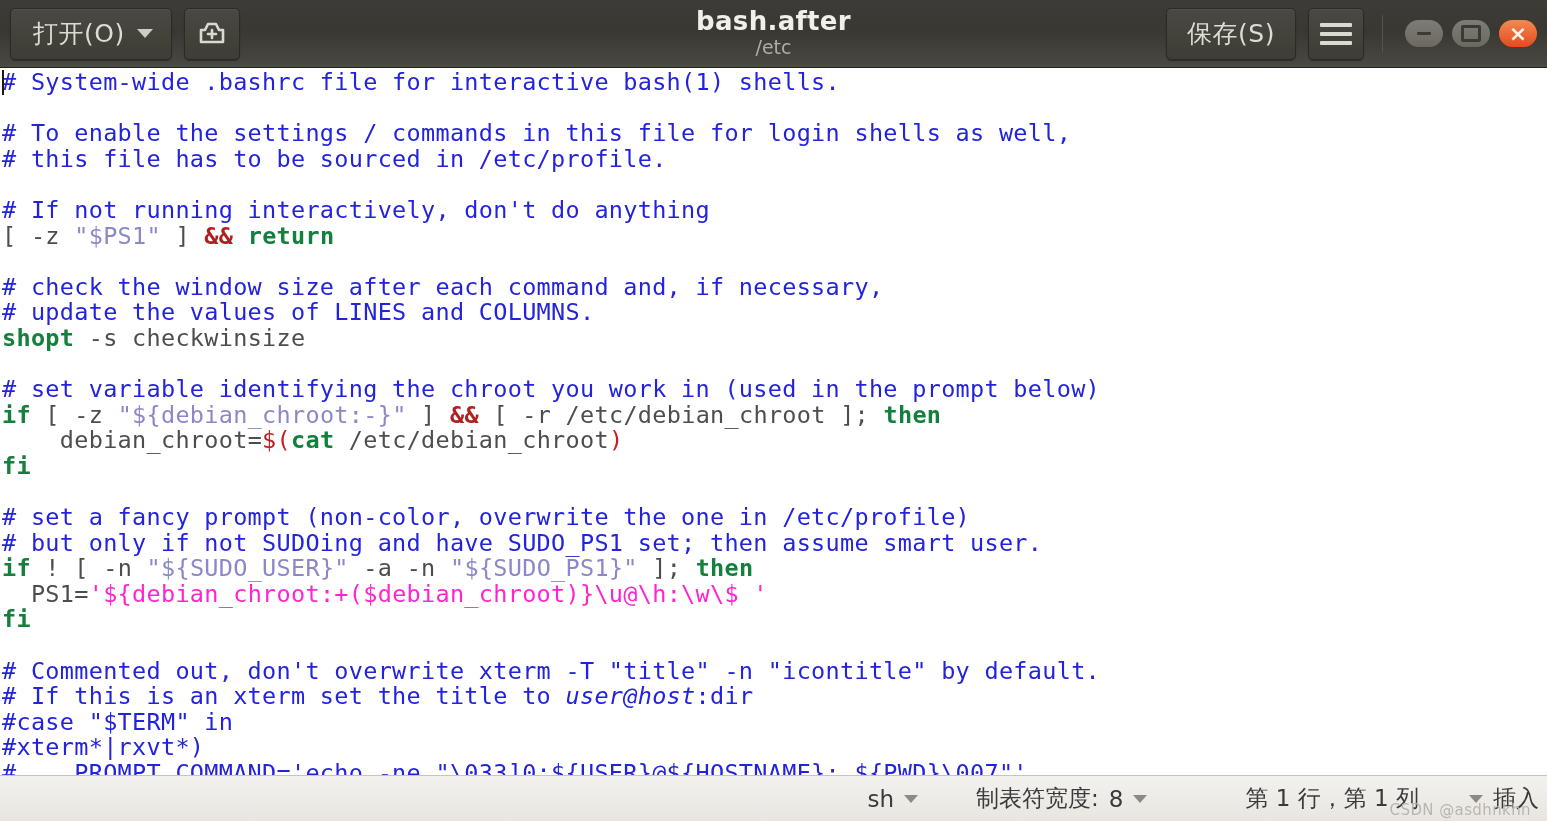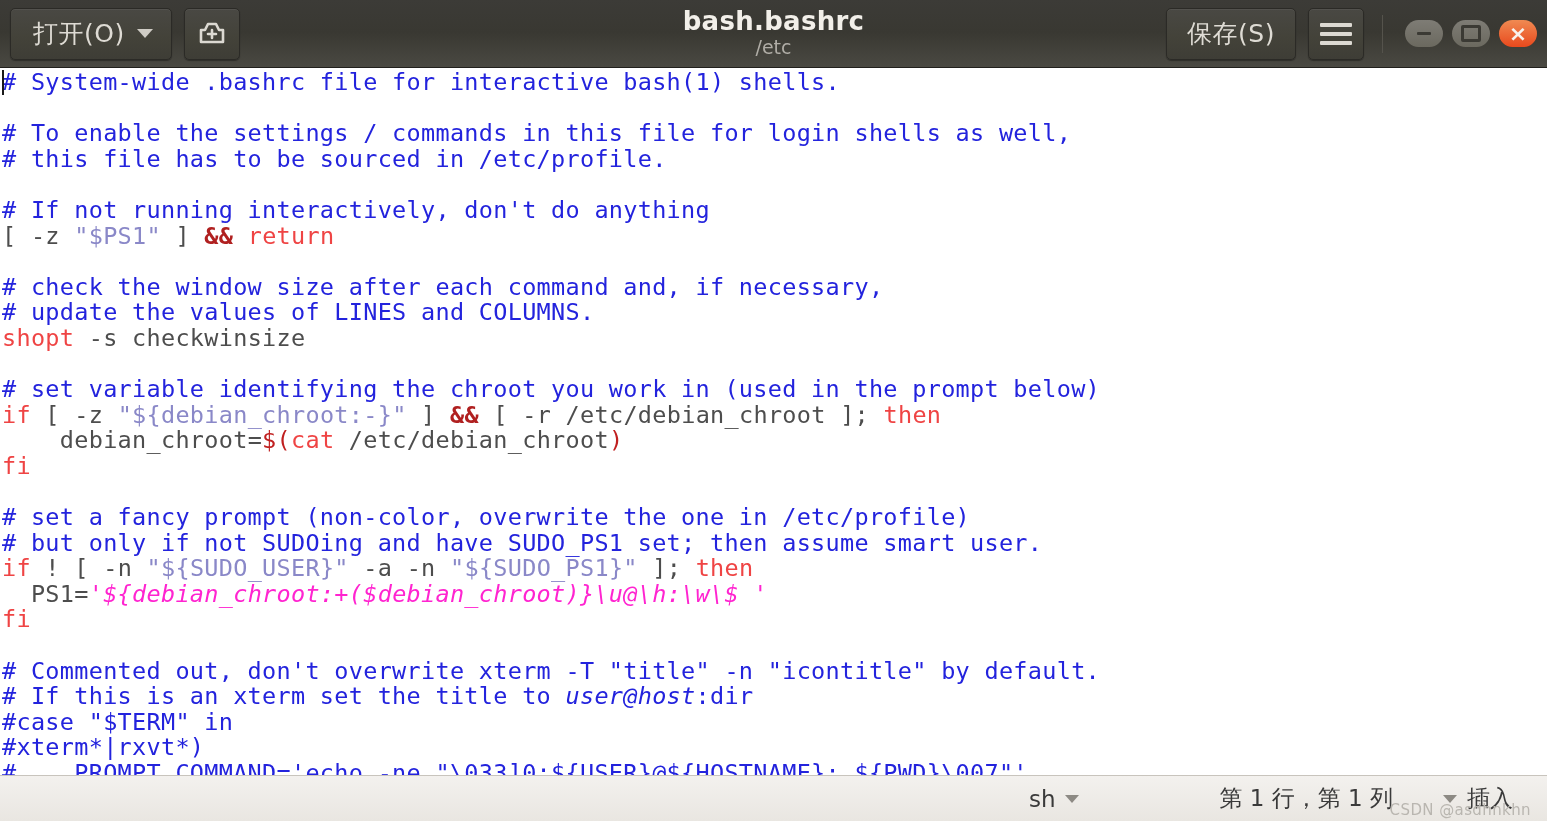--- a/index.html
+++ b/index.html
@@ -89,40 +89,40 @@
   .code {
     font-family: "DejaVu Sans Mono", "Liberation Mono", monospace;
     font-size: 23.5px;
     line-height: 25.6px;
     white-space: pre;
     color: #4d4d4d;
     letter-spacing: 0.30px;
   }
   .ln { height: 25.6px; white-space: pre; }
   .c  { color: #2323dd; }              
-  .kw { color: #ef4444; font-weight: normal; }  
+  .kw { color: #15803d; font-weight: bold; }  
   .op { color: #b02020; font-weight: bold; }  
   .pn { color: #c02020; }              
   .st { color: #8a88c8; }              
-  .sq { color: #ff24d0; font-style: italic; }              
+  .sq { color: #ff24d0; }              
   .pl { color: #4d4d4d; }              
   .lnk { color: #2323dd; font-style: italic; }
 
   .caret-bar {
     position: absolute; left: 2px; top: 2px;
     width: 2px; height: 25px; background: #1a1a1a;
   }
 
   
   .statusbar {
     height: 46px; flex: 0 0 46px;
     background: linear-gradient(to bottom,#f3f1ee 0%, #e9e6e1 100%);
     border-top: 1px solid #c8c4bd;
     display: flex; align-items: center;
-    padding: 0 26px;
+    padding: 0 0;
     position: relative;
   }
   .sb-spacer { flex: 1 1 auto; }
   .sb-item {
     display: flex; align-items: center; gap: 10px;
     font-size: 23px; color: #3a3a3a;
     cursor: pointer; user-select: none;
     padding: 0 8px;
   }
   .sb-gap { width: 42px; }
@@ -153,21 +153,21 @@
       </div>
       <div class="btn btn-icon">
         <svg width="30" height="28" viewBox="0 0 30 28">
           <path d="M8 10 L11 4 L19 4 L22 10 L26 10 L26 22 L4 22 L4 10 Z" fill="none" stroke="#dcd9d2" stroke-width="2.6" stroke-linejoin="round"></path>
           <path d="M15 10 L15 18 M11 14 L19 14" stroke="#dcd9d2" stroke-width="2.6" stroke-linecap="round"></path>
         </svg>
       </div>
     </div>
 
     <div class="hb-title">
-      <div class="t1">bash.bashrc</div>
+      <div class="t1">bash.after</div>
       <div class="t2">/etc</div>
     </div>
 
     <div class="hb-right">
       <div class="btn btn-save">
         <span class="btn-text">保存(S)</span>
       </div>
       <div class="btn btn-icon">
         <span class="hamburger">
           <span></span>
@@ -192,20 +192,25 @@
   <div class="statusbar">
     <div class="sb-spacer"></div>
 
     <div class="sb-item">
       <span>sh</span>
       <span class="caret-sm"></span>
     </div>
 
     <div class="sb-gap"></div>
 
+    <div class="sb-item">
+      <span>制表符宽度:</span>
+      <span>8</span>
+      <span class="caret-sm"></span>
+    </div>
 
     <div class="sb-gap-lg"></div>
 
     <div class="sb-plain">第 1 行，第 1 列</div>
 
     <div class="sb-gap"></div>
 
     <div class="sb-item">
       <span class="caret-sm"></span>
       <span>插入</span>

